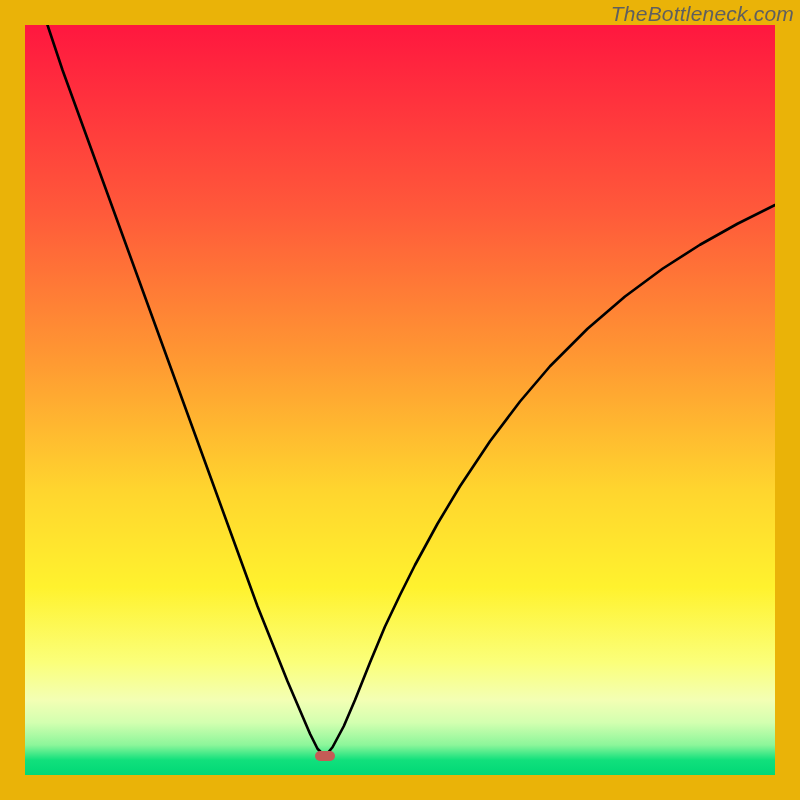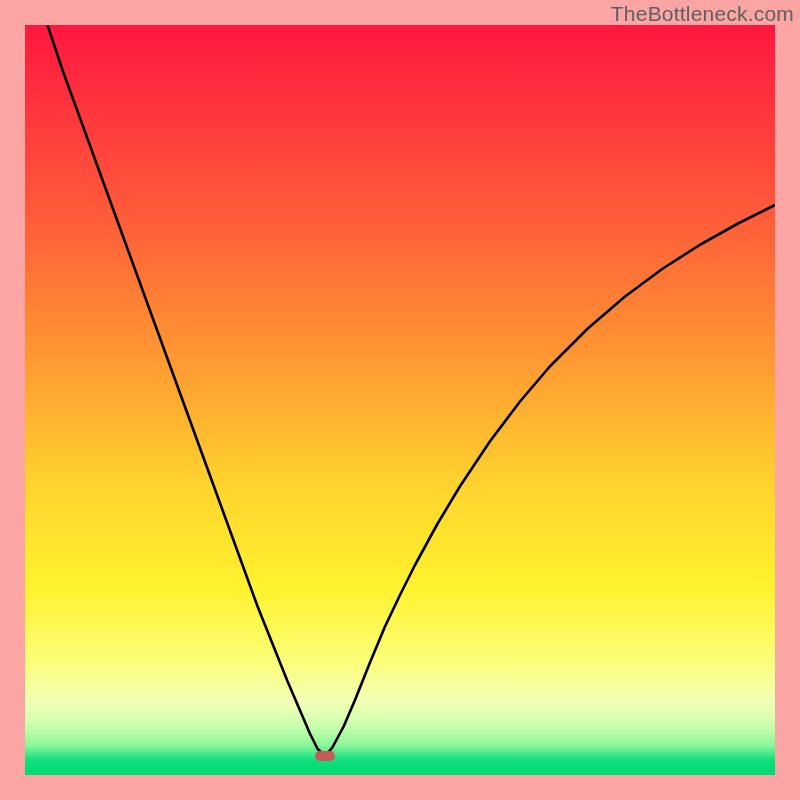--- a/index.html
+++ b/index.html
@@ -7,21 +7,22 @@
     padding: 0;
     width: 800px;
     height: 800px;
     background: #000;
     overflow: hidden;
     font-family: Arial, Helvetica, sans-serif;
   }
   .frame {
     position: absolute;
     inset: 0;
-    background: #fca5a5;
+    background: #eab308;
+    font-style: italic;
   }
   .plot-area {
     position: absolute;
     left: 25px;
     top: 25px;
     width: 750px;
     height: 750px;
     
     background: linear-gradient(
       to bottom,

